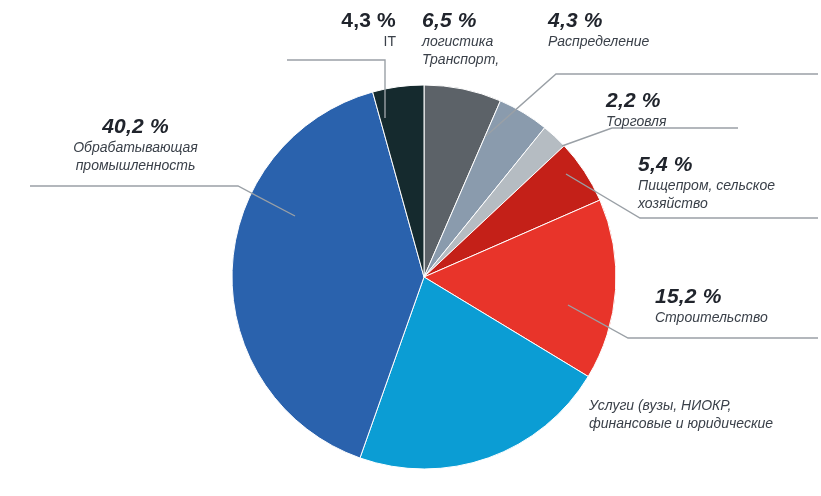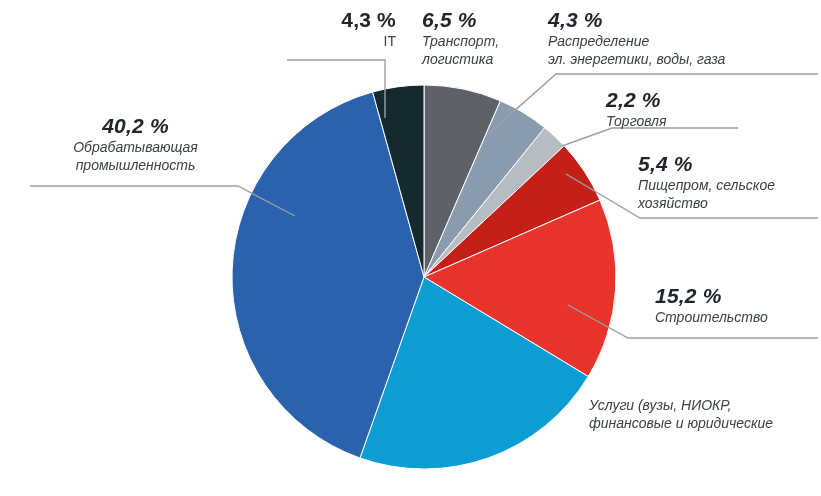--- a/index.html
+++ b/index.html
@@ -80,28 +80,27 @@
   </div>
 
   <div class="callout ta-left" id="c-manuf">
     <div class="pct">40,2 %</div>
     <div class="desc">Обрабатывающая</div>
     <div class="desc">промышленность</div>
   </div>
 
   <div class="callout ta-left" id="c-transport">
     <div class="pct">6,5 %</div>
+    <div class="desc">логистика</div>
     <div class="desc">Транспорт,</div>
-    <div class="desc">логистика</div>
   </div>
 
   <div class="callout ta-left" id="c-distrib">
     <div class="pct">4,3 %</div>
     <div class="desc">Распределение</div>
-    <div class="desc">эл. энергетики, воды, газа</div>
   </div>
 
   <div class="callout ta-left" id="c-trade">
     <div class="pct">2,2 %</div>
     <div class="desc">Торговля</div>
   </div>
 
   <div class="callout ta-left" id="c-food">
     <div class="pct">5,4 %</div>
     <div class="desc">Пищепром, сельское</div>

